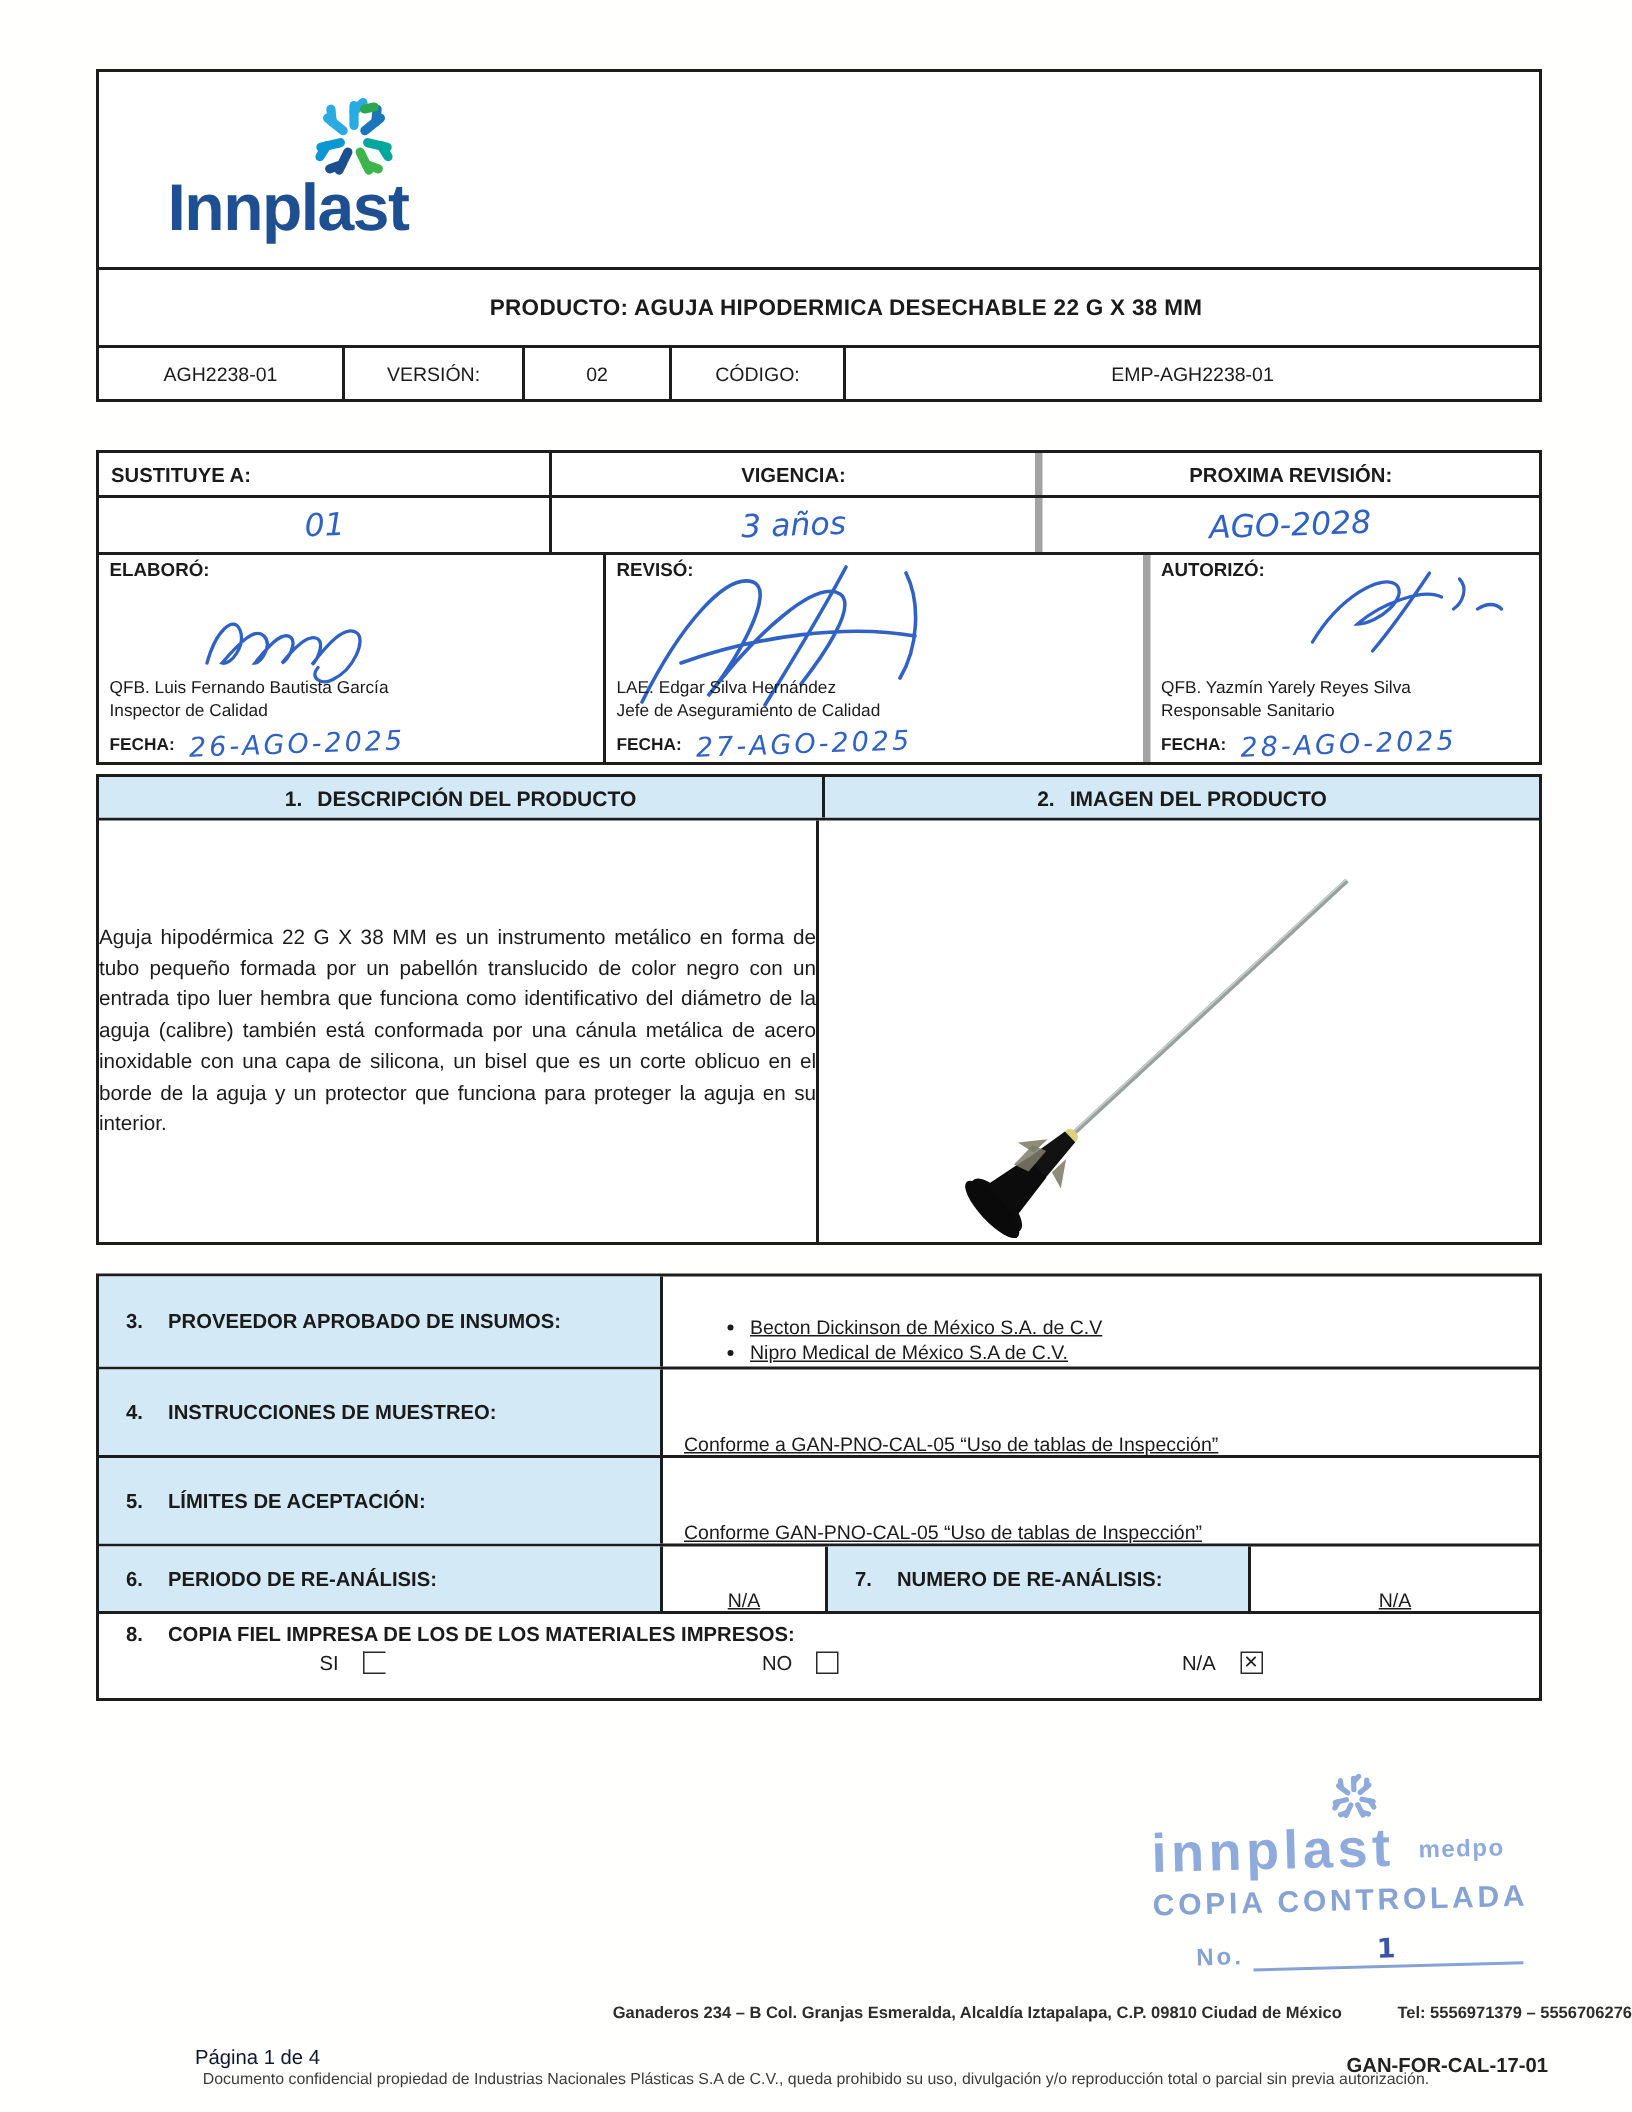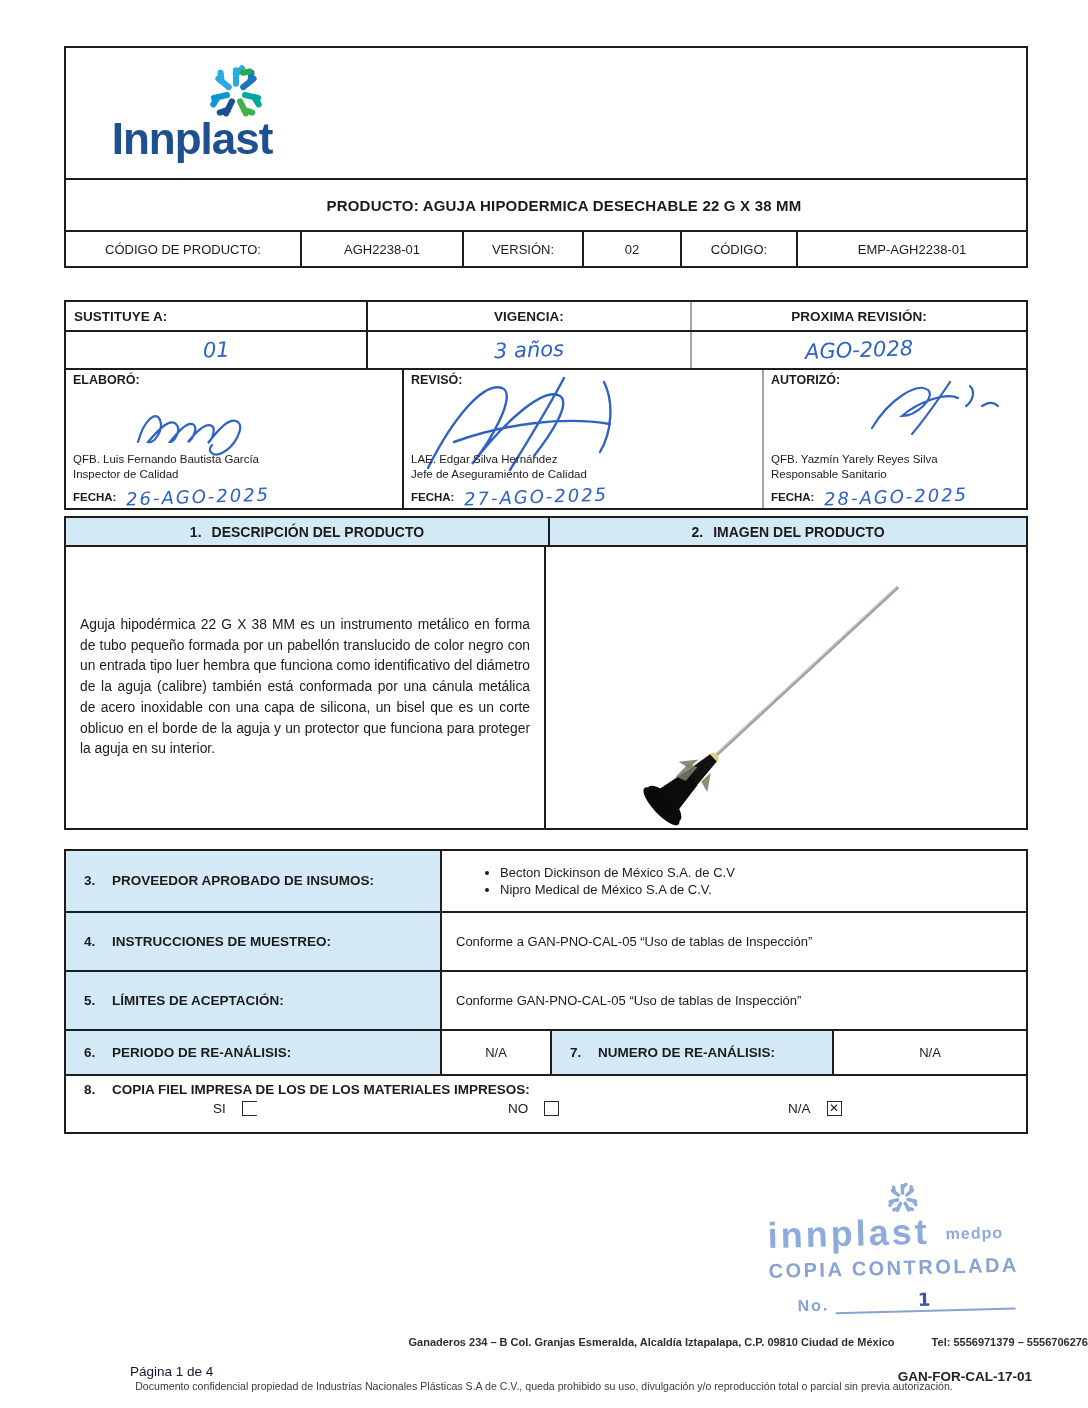--- a/index.html
+++ b/index.html
@@ -20,21 +20,21 @@
           font-weight:bold;font-size:15px;letter-spacing:.2px;padding-left:36px;}
   .h-row3{border-top:2px solid #1d1d1d;display:flex;height:34px;font-size:13px;}
   .h-row3 .c{display:flex;align-items:center;justify-content:center;border-left:2px solid #1d1d1d;box-sizing:border-box;}
   .h-row3 .c:first-child{border-left:none;}
 
   
   #approval-tbl{left:64px;top:300px;width:964px;}
   .a-row{display:flex;}
   .a-col1{width:300px;box-sizing:border-box;}
   .a-col2{width:324px;border-left:2px solid #1d1d1d;box-sizing:border-box;}
-  .a-col3{flex:1;border-left:2px solid #a3a3a3;box-sizing:border-box;}
+  .a-col3{flex:1;border-left:5px solid #a3a3a3;box-sizing:border-box;}
   .a-head{height:28px;font-weight:bold;font-size:13.5px;align-items:center;}
   .a-head .a-col1{padding-left:8px;display:flex;align-items:center;height:100%;}
   .a-head .a-col2,.a-head .a-col3{display:flex;align-items:center;justify-content:center;height:100%;}
   .a-hand{height:36px;border-top:2px solid #1d1d1d;}
   .a-hand>div{display:flex;align-items:center;justify-content:center;height:100%;}
   .a-sign{height:138px;border-top:2px solid #1d1d1d;gap:36px;}
   .sign-cell{position:relative;height:100%;}
   .role-label{position:absolute;top:3px;left:7px;font-weight:bold;font-size:12.5px;}
   .sig-svg{position:absolute;pointer-events:none;}
   .signer-info{position:absolute;left:7px;bottom:3px;font-size:11.5px;line-height:1.3;}
@@ -44,32 +44,32 @@
   .hand-date{font-size:18px;transform:rotate(-2deg);letter-spacing:2px;white-space:nowrap;position:relative;top:3px;}
 
   
   #section-tbl{left:64px;top:516px;width:964px;}
   .s-head{display:flex;height:27px;}
   .s-head>div{display:flex;align-items:center;justify-content:center;gap:10px;
               background:#d3eaf6;font-weight:bold;font-size:14px;height:100%;box-sizing:border-box;}
   .s-head .sh1{width:482px;}
   .s-head .sh2{flex:1;border-left:2px solid #1d1d1d;}
   .s-body{display:flex;height:281px;border-top:2px solid #1d1d1d;}
-  .desc-cell{width:482px;box-sizing:border-box;padding:10px 14px;display:flex;align-items:center;}
+  .desc-cell{width:482px;box-sizing:border-box;padding:10px 0;display:flex;align-items:center;}
   .desc-text{font-size:13.8px;line-height:1.5;text-align:justify;}
   .img-cell{flex:1;border-left:2px solid #1d1d1d;position:relative;}
 
   
   #items-tbl{left:64px;top:849px;width:964px;font-size:13px;}
   .i-row{display:flex;border-top:2px solid #1d1d1d;}
   .i-row:first-child{border-top:none;}
   .i-label{width:374px;background:#d3eaf6;display:flex;align-items:center;padding:0 8px 0 18px;
            box-sizing:border-box;font-weight:bold;font-size:13.5px;line-height:1.3;}
   .i-num{width:28px;flex-shrink:0;}
-  .i-val{flex:1;border-left:2px solid #1d1d1d;display:flex;align-items:center;padding-left:14px;box-sizing:border-box;}
+  .i-val{flex:1;border-left:2px solid #1d1d1d;display:flex;align-items:flex-end;padding-left:14px;box-sizing:border-box;text-decoration:underline;}
   .r3{height:60px;}
   .r4,.r5{height:57px;}
   .r67{height:43px;}
   .r67 .lbl6{width:374px;}
   .r67 .val6{width:110px;flex:none;justify-content:center;padding-left:0;}
   .r67 .lbl7{width:282px;border-left:2px solid #1d1d1d;}
   .r67 .val7{flex:1;justify-content:center;padding-left:0;}
   .bullets{margin:0;padding-left:44px;list-style:disc;}
   .bullets li{margin:2px 0;}
   .r8{height:56px;flex-direction:column;justify-content:center;}
@@ -148,21 +148,20 @@
                   <line x1="-2" y1="-16" x2="2" y2="-19" transform="rotate(26)"></line>
                 </g>
             </g>
           </svg>
           <div class="logo-text">Innplast</div>
         </div>
       </div>
     </div>
     <div class="h-row2">PRODUCTO: AGUJA HIPODERMICA DESECHABLE 22 G X 38 MM</div>
     <div class="h-row3">
-      <div class="c" style="width:234px;">CÓDIGO DE PRODUCTO:</div>
       <div class="c" style="width:162px;">AGH2238-01</div>
       <div class="c" style="width:120px;">VERSIÓN:</div>
       <div class="c" style="width:98px;">02</div>
       <div class="c" style="width:116px;">CÓDIGO:</div>
       <div class="c" style="flex:1;">EMP-AGH2238-01</div>
     </div>
   </div>
 
   <div class="tbl" id="approval-tbl">
     <div class="a-row a-head">

